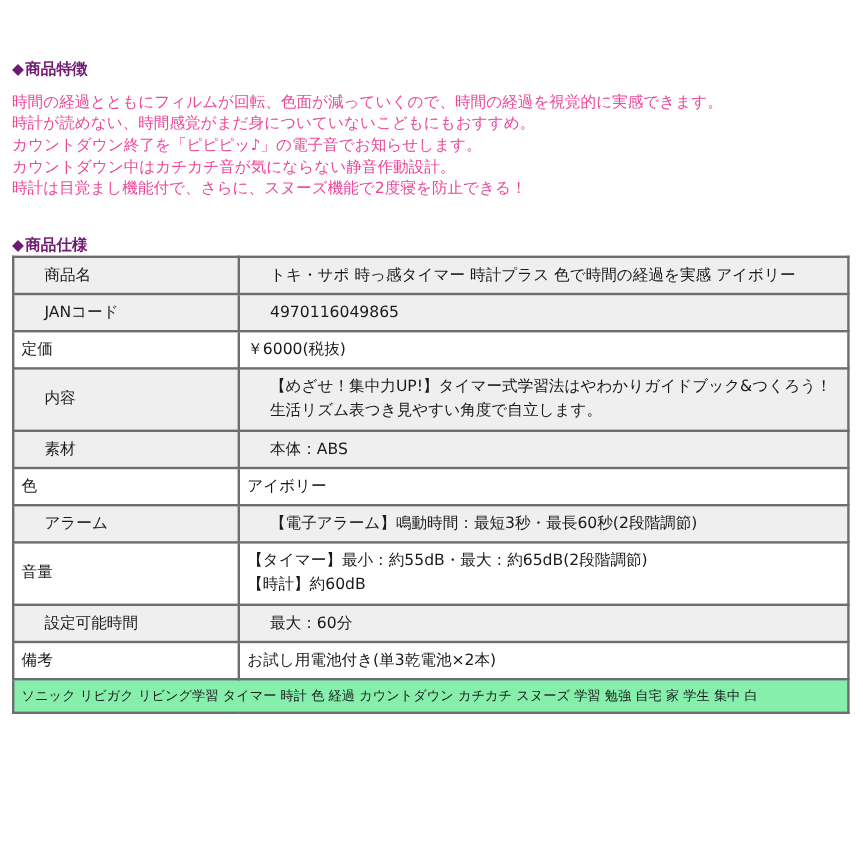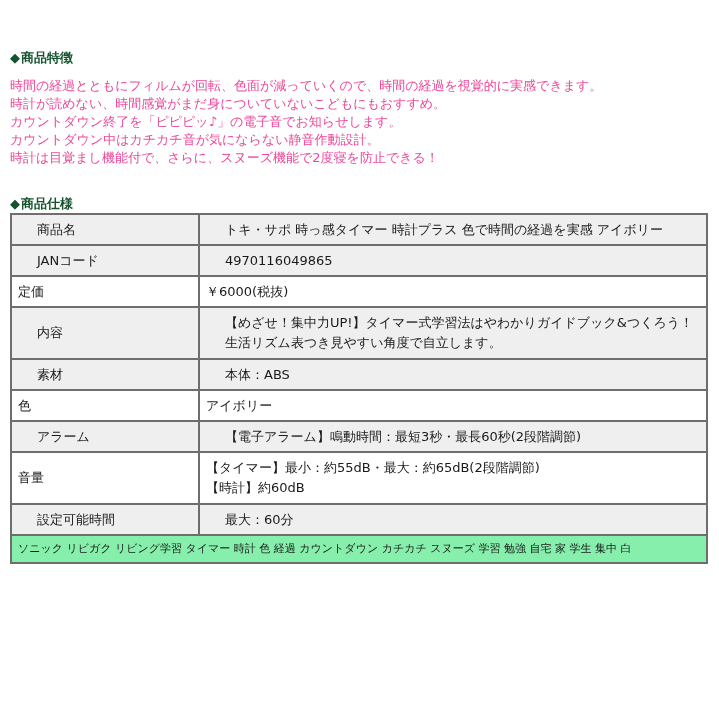--- a/index.html
+++ b/index.html
@@ -13,21 +13,21 @@
       position: relative;
       overflow: hidden;
       font-family: "DejaVu Sans", "Liberation Sans", sans-serif;
       color: #1a1a1a;
     }
     .section-heading {
       position: absolute;
       left: 10px;
       font-size: 13px;
       font-weight: bold;
-      color: #14532d;
+      color: #701a75;
       letter-spacing: 0px;
     }
     .section-heading .diamond {
       display: inline-block;
       margin-right: 1px;
     }
     #heading-features { top: 49px; }
     #heading-specs { top: 195px; }
 
     .feature-list {
@@ -124,17 +124,21 @@
       <td class="label">音量</td>
       <td>
         <div>【タイマー】最小：約55dB・最大：約65dB(2段階調節)</div>
         <div>【時計】約60dB</div>
       </td>
     </tr>
     <tr class="shaded h1">
       <td class="label">設定可能時間</td>
       <td>最大：60分</td>
     </tr>
+    <tr class="plain h1">
+      <td class="label">備考</td>
+      <td>お試し用電池付き(単3乾電池×2本)</td>
+    </tr>
     <tr class="keywords">
       <td colspan="2">ソニック リビガク リビング学習 タイマー 時計 色 経過 カウントダウン カチカチ スヌーズ 学習 勉強 自宅 家 学生 集中 白</td>
     </tr>
   </tbody>
 </table>
 
 </body></html>

